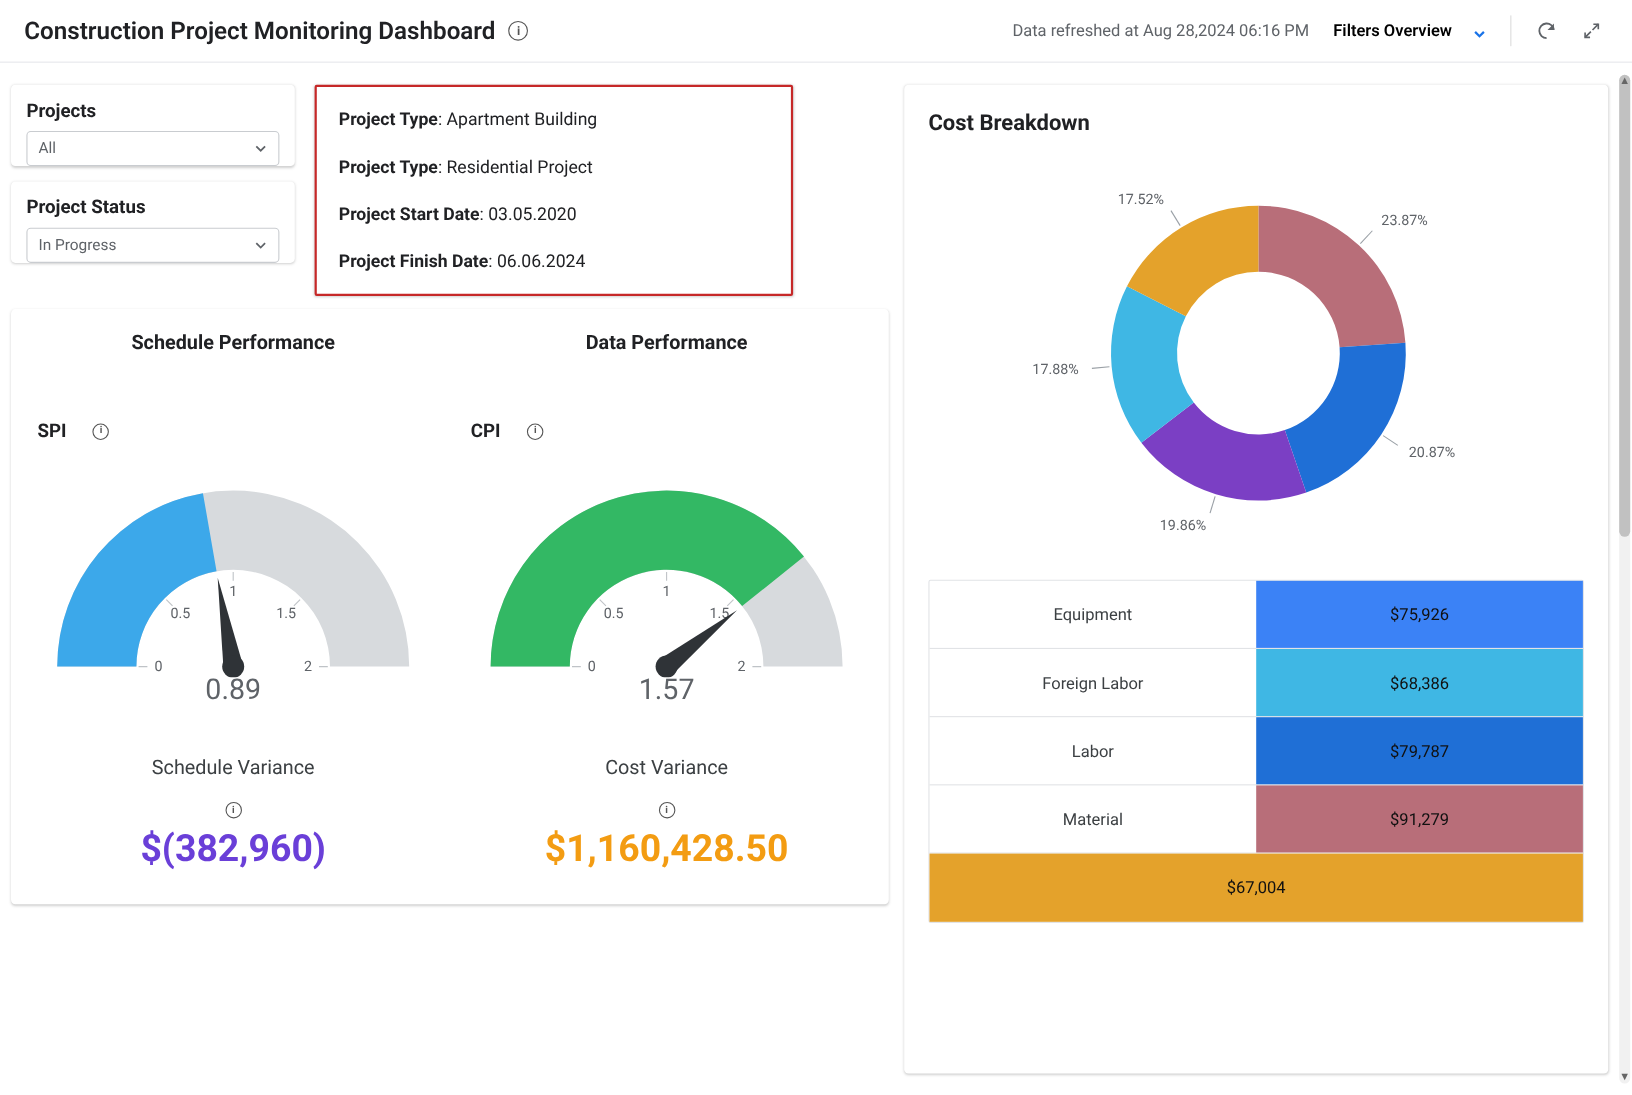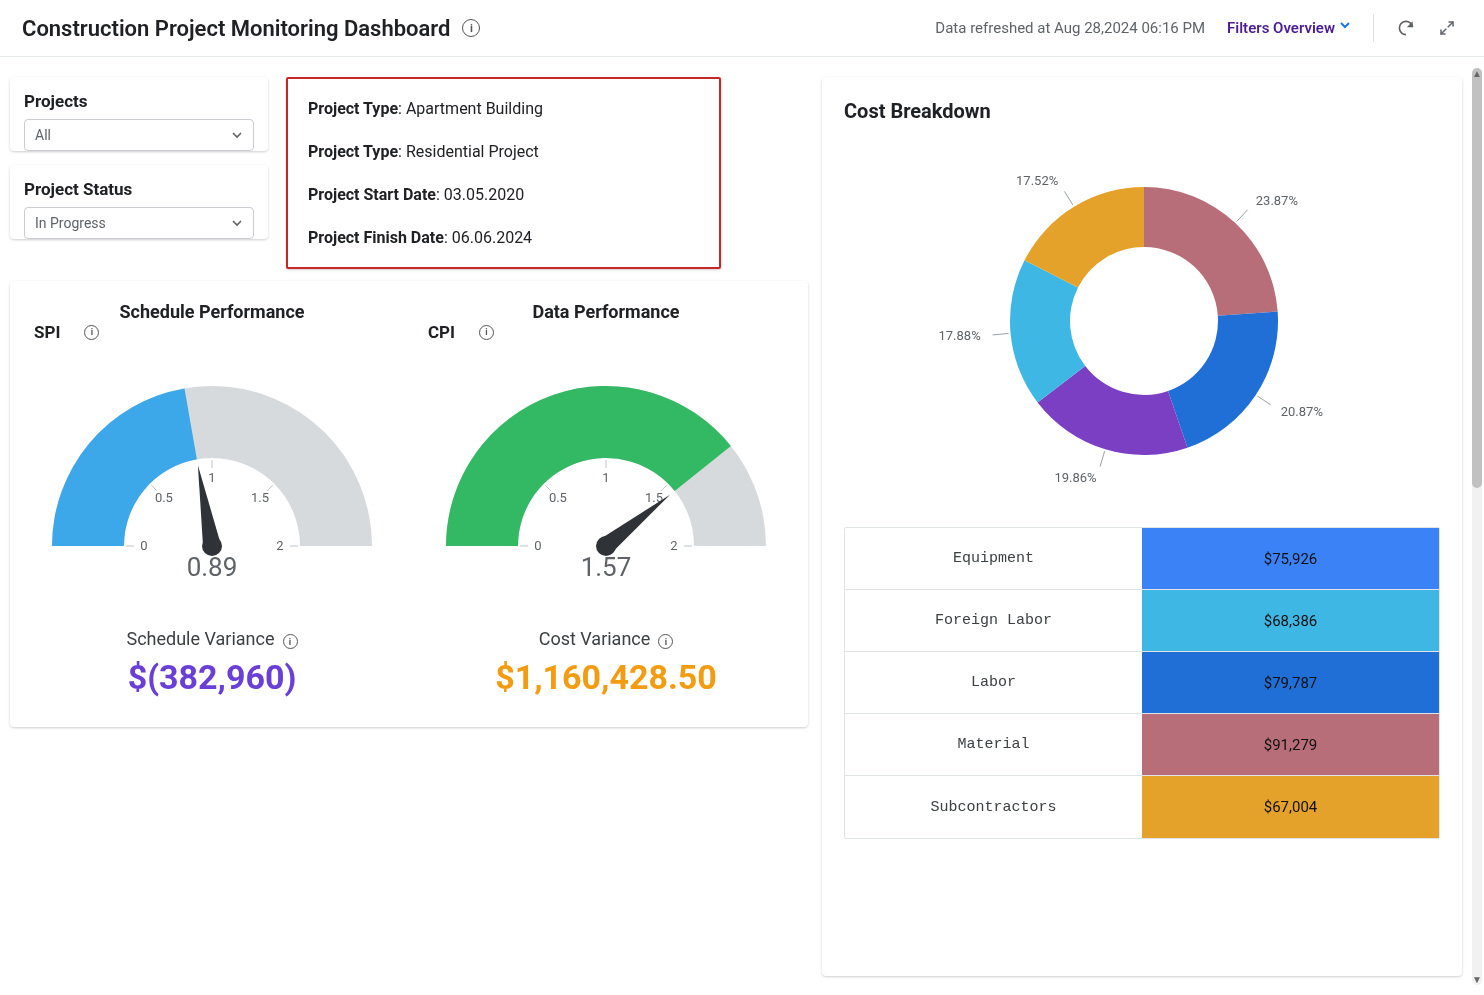--- a/index.html
+++ b/index.html
@@ -23,21 +23,21 @@
   }
   .header-left { display: flex; align-items: center; gap: 12px; }
   .page-title { font-size: 22px; font-weight: 600; }
   .info-icon {
     width: 18px; height: 18px; border: 1.6px solid #555; border-radius: 50%;
     display: inline-flex; align-items: center; justify-content: center;
     font-size: 11px; font-weight: 700; color:#555;
   }
   .header-right { display: flex; align-items: center; gap: 22px; }
   .refresh-text { color: #5f6368; font-size: 15px; }
-  .filters-link { color: #4c1d95; font-weight: 600; font-size: 15px; display:flex; align-items:flex-start; gap:4px; cursor:pointer; }
+  .filters-link { color: #000000; font-weight: 600; font-size: 15px; display:flex; align-items:flex-end; gap:19px; cursor:pointer; }
   .divider { width:1px; height:28px; background:#dcdcdc; }
   .icon-btn { cursor:pointer; color:#5f6368; display:flex; align-items:center; }
   
   .body {
     display: flex;
     gap: 14px;
     padding: 20px 10px 10px 10px;
     height: calc(100% - 66px);
   }
   .left-col { width: 798px; display:flex; flex-direction:column; gap:12px; }
@@ -61,35 +61,35 @@
     border: 2px solid #c62828;
     border-radius:2px;
     padding: 20px 20px;
     display:flex; flex-direction:column; gap:24px;
     font-size:16px;
   }
   .info-line b { font-weight:700; }
   
   .perf-card { padding: 20px 10px 30px 10px; display:flex; gap:10px; }
   .perf-block { flex:1; display:flex; flex-direction:column; align-items:center; }
-  .perf-title { font-weight:700; font-size:18px; }
+  .perf-title { font-weight:700; font-size:18px; margin-bottom:60px; }
   .metric-label { font-weight:700; font-size:17px; align-self:flex-start; margin-left:14px; display:flex; align-items:center; gap:24px; }
   .gauge-wrap { position:relative; width:360px; height:200px; margin-top:14px; }
   .gauge-val { font-size:26px; color:#5f6368; text-align:center; margin-top:-4px; }
-  .variance-label { font-size:18px; color:#3c4043; margin-top:46px; display:flex; align-items:flex-end; gap:8px; }
+  .variance-label { font-size:18px; color:#3c4043; margin-top:46px; display:flex; align-items:center; gap:20px;flex-direction:column; }
   .variance-val { font-size:34px; font-weight:700; margin-top:8px; }
   .tick-text { font-size:13px; fill:#5f6368; }
   
   .right-card { padding: 22px 22px 22px 22px; height: 100%; }
   .cb-title { font-weight:700; font-size:20px; margin-bottom:8px; }
   .donut-area { height:360px; position:relative; }
   .cost-table { margin-top:36px; border:1px solid #e1e3e6; border-radius:2px; }
   .cost-row { display:flex; height:62px; border-bottom:1px solid #e1e3e6; }
   .cost-row:last-child { border-bottom:none; }
-  .cost-name { flex:1; display:flex; align-items:center; justify-content:center; font-size:15px; color:#3c4043;font-family:Liberation Mono, monospace; }
+  .cost-name { flex:1; display:flex; align-items:center; justify-content:center; font-size:15px; color:#3c4043; }
   .cost-val { flex:1; display:flex; align-items:center; justify-content:center; font-size:15px; color:#111; }
   
   .fake-scroll { position:absolute; right:2px; top:68px; bottom:10px; width:10px; background:#f1f1f1; border-radius:6px; }
   .fake-thumb { position:absolute; right:2px; top:68px; width:10px; height:420px; background:#c1c1c1; border-radius:6px; }
   .scroll-arrow { position:absolute; right:2px; font-size:10px; color:#666; }
 </style>
 </head>
 <body>
 
 <div class="header">
@@ -245,21 +245,20 @@
           </div>
           <div class="cost-row">
             <div class="cost-name">Labor</div>
             <div class="cost-val" style="background:#1f6fd6;color:#111">$79,787</div>
           </div>
           <div class="cost-row">
             <div class="cost-name">Material</div>
             <div class="cost-val" style="background:#b86e79;color:#111">$91,279</div>
           </div>
           <div class="cost-row">
-            <div class="cost-name">Subcontractors</div>
             <div class="cost-val" style="background:#e4a22b;color:#111">$67,004</div>
           </div>
         </div>
     </div>
   </div>
 </div>
 
 <div class="fake-scroll"></div>
 <div class="fake-thumb"></div>
 <div class="scroll-arrow" style="top:68px">▲</div>

